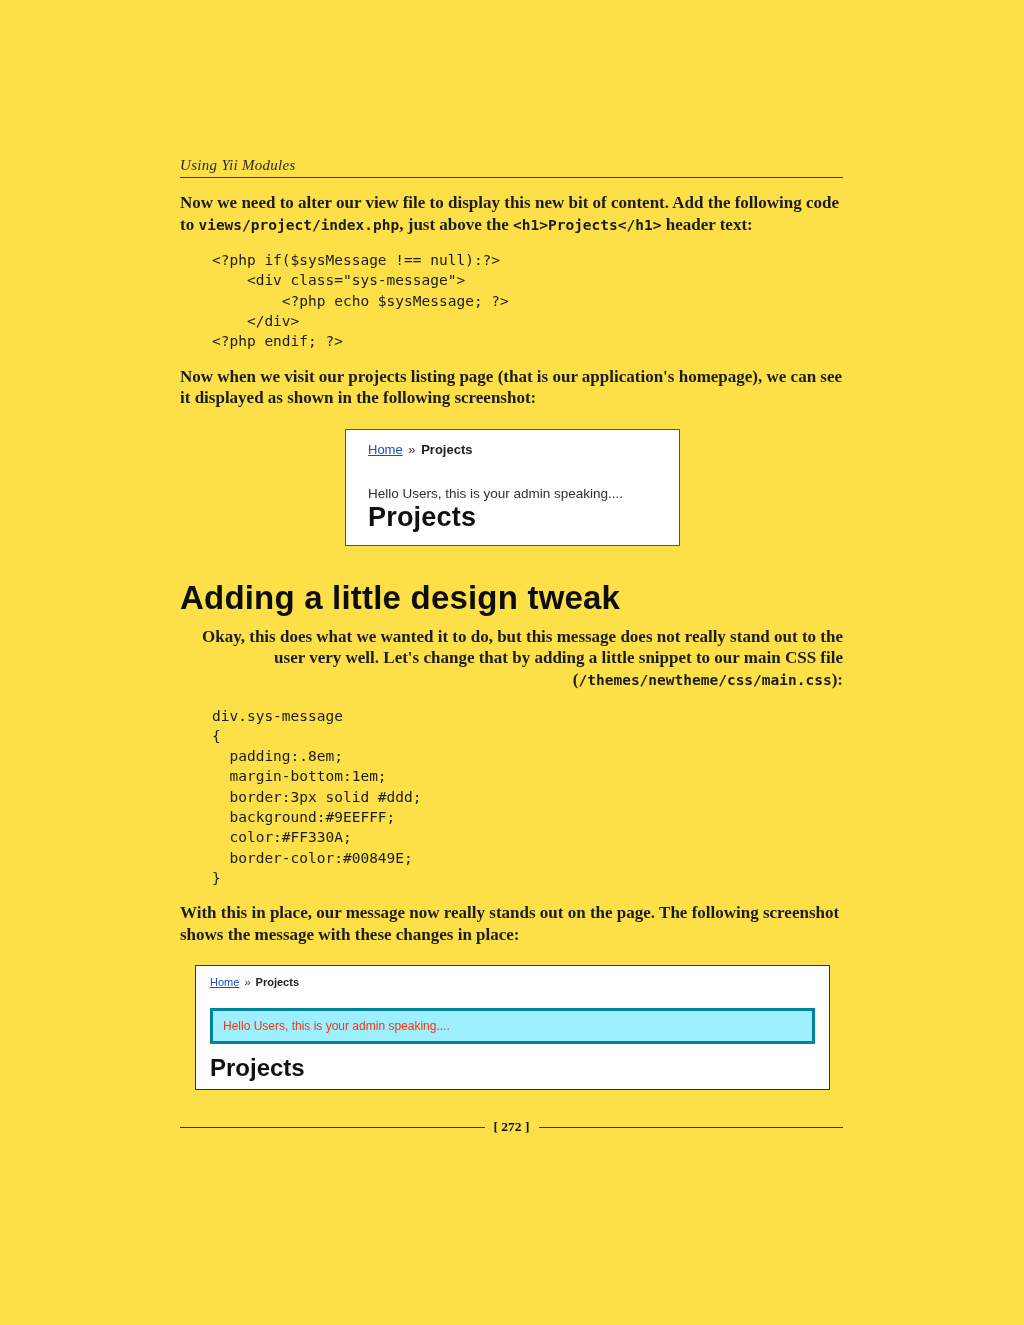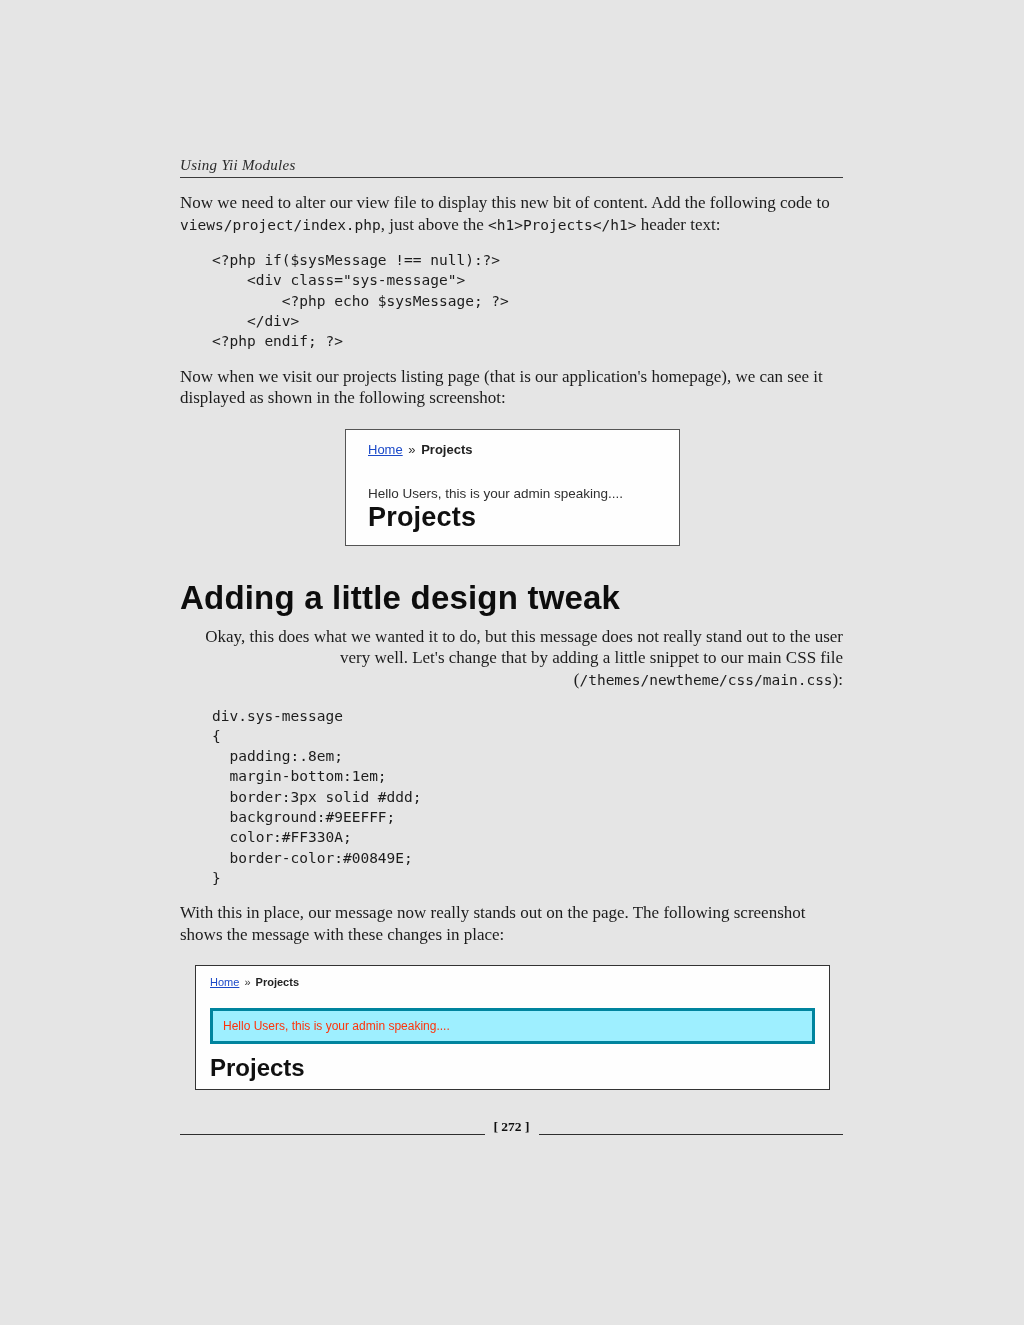--- a/index.html
+++ b/index.html
@@ -1,21 +1,21 @@
 <!DOCTYPE html>
 <html><head>
 <meta charset="utf-8">
 <style>
   * { margin: 0; padding: 0; box-sizing: border-box; }
   html, body { background: #ffffff; }
   .page {
     position: relative;
     width: 1024px;
     height: 1325px;
-    background: #e5e5e5;
+    background: #fde047;
     font-family: "Liberation Serif", serif;
     color: #1c1c1c;
     overflow: hidden;
   }
   .content-col {
     position: absolute;
     left: 180px;
     top: 0;
     width: 663px;
   }
@@ -28,20 +28,21 @@
   }
   .rh-rule {
     border-bottom: 1.5px solid #3a3a3a;
     margin-top: 3px;
   }
   p.body {
     font-size: 17px;
     line-height: 1.27;
     margin-top: 14px;
     color: #1c1c1c;
+    font-weight: bold;
   }
   .inline-code {
     font-family: "DejaVu Sans Mono", "Liberation Mono", monospace;
     font-size: 14.5px;
   }
   pre.code {
     font-family: "DejaVu Sans Mono", "Liberation Mono", monospace;
     font-size: 14.5px;
     line-height: 1.4;
     margin: 15px 0 0 32px;
@@ -109,21 +110,21 @@
   .shot2 .shot-h {
     margin-top: 10px;
     font-size: 24px;
     font-weight: bold;
     color: #101010;
   }
 
   
   .pagenum-row {
     display: flex;
-    align-items: flex-end;
+    align-items: center;
     margin-top: 29px;
   }
   .pagenum-row .rule { flex: 1; border-top: 1.3px solid #2e2e2e; }
   .pagenum {
     font-weight: bold;
     font-size: 13.5px;
     padding: 0 9px;
     color: #111;
     white-space: nowrap;
   }

